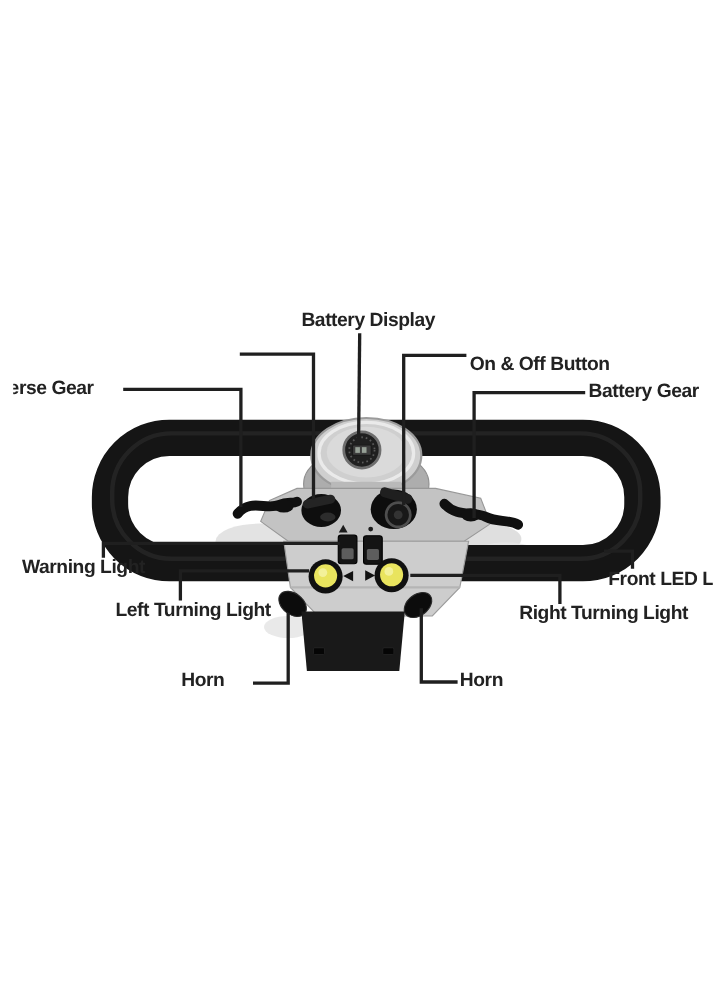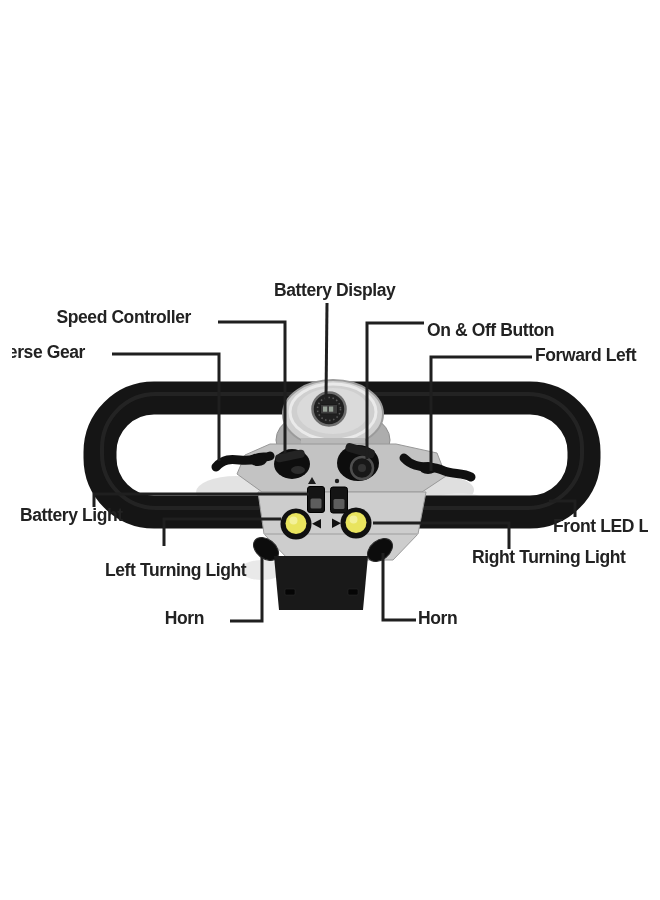--- a/index.html
+++ b/index.html
@@ -120,33 +120,32 @@
       <path d="M 152,546 L 152,519 L 269,519"></path>
       <path d="M 497,549 L 497,523 L 361,523"></path>
       <path d="M 563,517 L 563,501 L 537,501"></path>
       <path d="M 218,621 L 250,621 L 250,557"></path>
       <path d="M 404,620 L 371,620 L 371,553"></path>
     </g>
   </svg>
 
   <div class="label" style="left:262px; top:281px;">Battery Display</div>
 
-  <div class="label" style="right:457px; top:308px;">Speed Controller</div>
 
   <div class="label" style="left:415px; top:309px;margin-top:12px;">On &amp; Off Button</div>
 
   <div class="label" style="right:563px; top:343px;">Reverse Gear</div>
 
-  <div class="label" style="left:523px; top:346px;">Forward Left</div>
+  <div class="label" style="left:523px; top:346px;">Battery Gear</div>
 
-  <div class="label" style="left:8px; top:506px;">Battery Light</div>
+  <div class="label" style="left:8px; top:506px;">Warning Light</div>
 
   <div class="label" style="left:541px; top:517px;">Front LED Light</div>
 
-  <div class="label" style="left:93px; top:561px;">Left Turning Light</div>
+  <div class="label" style="left:93px; top:545px;">Left Turning Light</div>
 
   <div class="label" style="left:427px; top:548px;margin-left:33px;">Right Turning Light</div>
 
   <div class="label" style="right:444px; top:609px;">Horn</div>
 
   <div class="label" style="left:406px; top:609px;">Horn</div>
 
 </div>
 
 </body></html>

